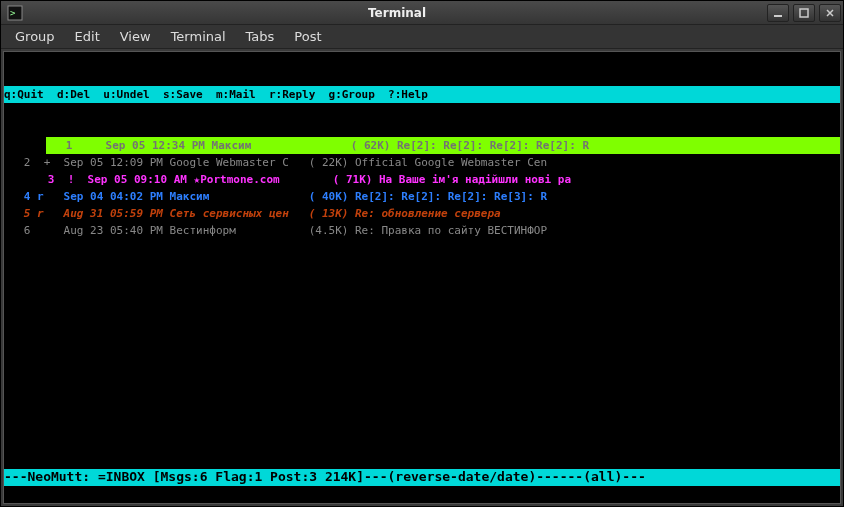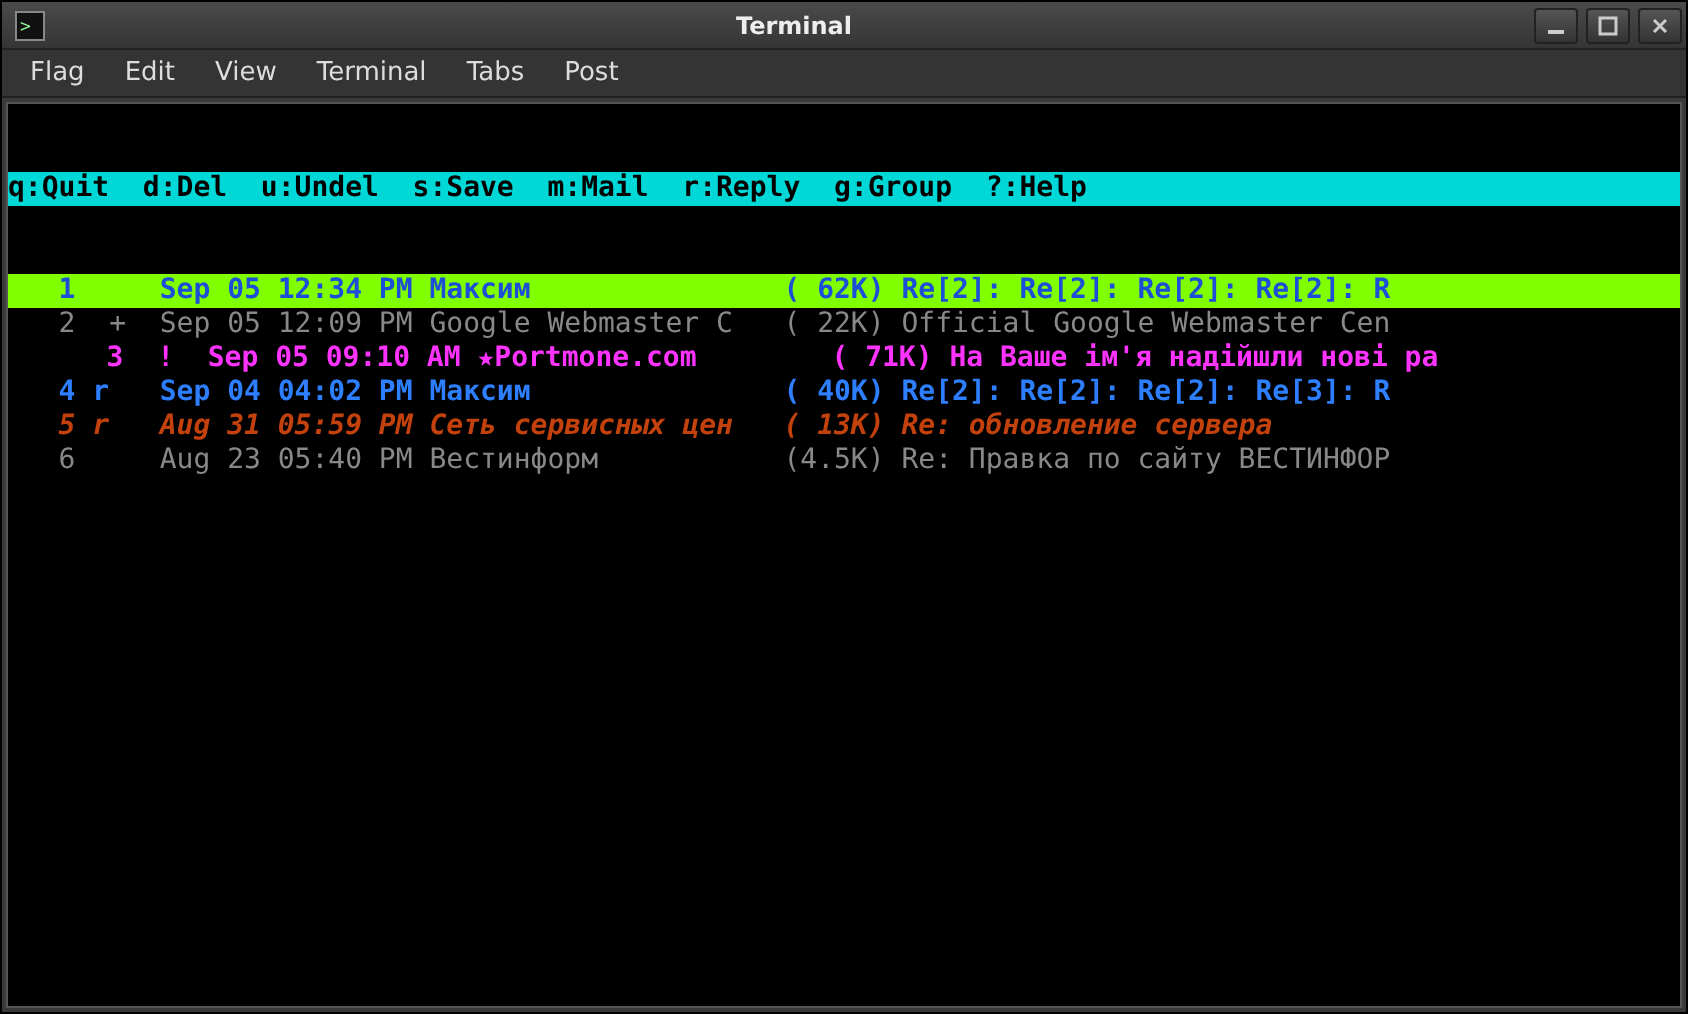--- a/index.html
+++ b/index.html
@@ -71,21 +71,21 @@
   .termwrap {
     flex: 1;
     background: #000;
     margin: 2px;
     border: 1px solid #555;
     position: relative;
     overflow: hidden;
   }
   .term {
     font-family: "DejaVu Sans Mono","Liberation Mono",monospace;
-    font-size: 14px;
+    font-size: 11px;
     line-height: 17px;
     white-space: pre;
     color: #999;
   }
   .row { height: 17px; overflow: hidden; }
   .help-row {
     background: #00d8d8;
     color: #000;
     font-weight: bold;
   }
@@ -98,21 +98,21 @@
     left: 0; right: 0;
     height: 17px;
   }
   .bottom-pad {
     position: absolute;
     bottom: 0; left: 0; right: 0;
     height: 17px;
     background: #000;
   }
   .msg { font-weight: bold; }
-  .sel  { background: #7fff00; color: #1d4ed8; }
+  .sel  { background: #7fff00; color: #737373; margin-left: 42px; }
   .gray { color: #888; font-weight: normal; }
   .mag  { color: #ff33ff; padding-left: 24px; }
   .blue { color: #2d7fff; }
   .cyan { color: #c2410c; font-style: italic; }
 </style>
 </head>
 <body>
 
 <div class="window">
 
@@ -135,29 +135,30 @@
         </svg>
     </span>
     <span class="winbtn">
       <svg width="10" height="10" viewBox="0 0 10 10">
           <path d="M2 2 L8 8 M8 2 L2 8" stroke="#ccc" stroke-width="1.5"></path>
         </svg>
     </span>
   </div>
 
   <div class="menubar">
-    <span class="menuitem">Flag</span>
+    <span class="menuitem">Group</span>
     <span class="menuitem">Edit</span>
     <span class="menuitem">View</span>
     <span class="menuitem">Terminal</span>
     <span class="menuitem">Tabs</span>
     <span class="menuitem">Post</span>
   </div>
 
   <div class="termwrap">
     <div class="term">
       <div class="row help-row">q:Quit  d:Del  u:Undel  s:Save  m:Mail  r:Reply  g:Group  ?:Help           </div>
       <div id="msglist"><div class="row msg sel">   1     Sep 05 12:34 PM Максим               ( 62K) Re[2]: Re[2]: Re[2]: Re[2]: R</div><div class="row msg gray">   2  +  Sep 05 12:09 PM Google Webmaster C   ( 22K) Official Google Webmaster Cen</div><div class="row msg mag">   3  !  Sep 05 09:10 AM ★Portmone.com        ( 71K) На Ваше ім'я надійшли нові ра</div><div class="row msg blue">   4 r   Sep 04 04:02 PM Максим               ( 40K) Re[2]: Re[2]: Re[2]: Re[3]: R</div><div class="row msg cyan">   5 r   Aug 31 05:59 PM Сеть сервисных цен   ( 13K) Re: обновление сервера       </div><div class="row msg gray">   6     Aug 23 05:40 PM Вестинформ           (4.5K) Re: Правка по сайту ВЕСТИНФОР</div></div>
     </div>
+    <div class="row status-row">---NeoMutt: =INBOX [Msgs:6 Flag:1 Post:3 214K]---(reverse-date/date)------(all)---</div>
     <div class="bottom-pad"></div>
   </div>
 
 </div>
 
 </body></html>

